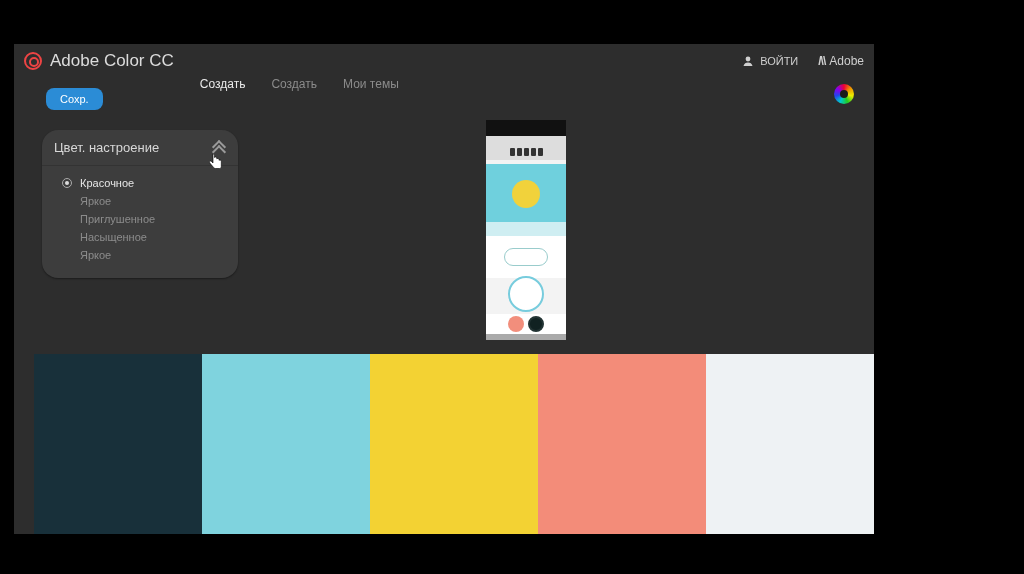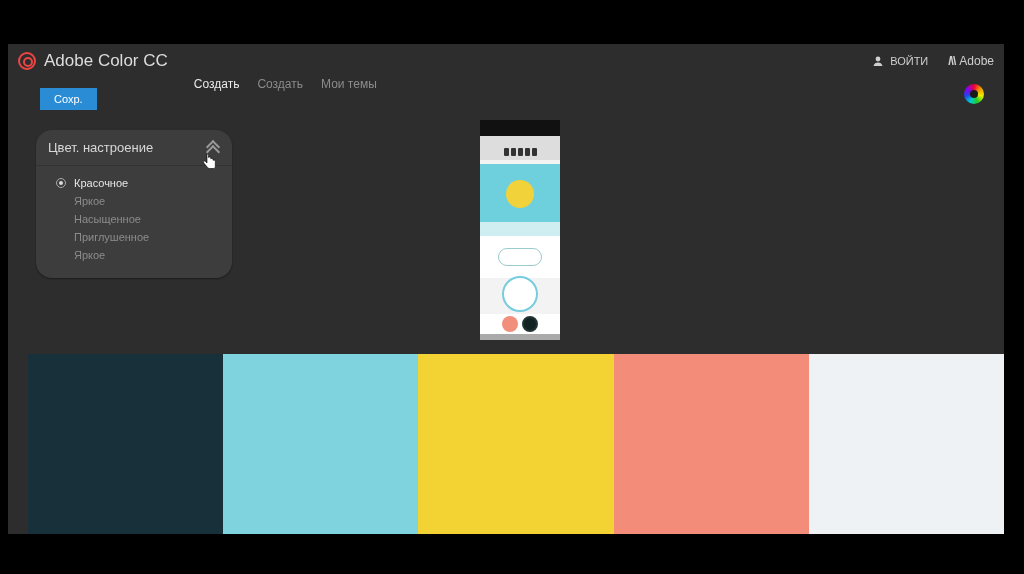--- a/index.html
+++ b/index.html
@@ -1,36 +1,36 @@
 <!DOCTYPE html>
 <html><head>
 <meta charset="utf-8">
 <style>
   * { margin: 0; padding: 0; box-sizing: border-box; }
   html, body { width: 1024px; height: 574px; overflow: hidden; background: #000; font-family: "Segoe UI", Arial, sans-serif; }
 
   .stage { position: relative; width: 1024px; height: 574px; background: #000; }
-  .app   { position: absolute; left: 8px; top: 44px; width: 996px; height: 490px; background: #2d2d2d; }
+  .app   { position: absolute; left: 14px; top: 44px; width: 860px; height: 490px; background: #2d2d2d; }
 
   
   .topbar { position: relative; height: 34px; display: flex; align-items: center; padding: 0 10px; }
   .logo { width: 18px; height: 18px; border-radius: 50%; border: 2px solid #e44; position: relative; margin-right: 8px; }
   .logo::after { content: ""; position: absolute; left: 3px; top: 3px; width: 6px; height: 6px; border: 2px solid #e44; border-radius: 50%; }
   .brand { color: #dcdcdc; font-size: 17px; font-weight: 300; margin-right: 26px; white-space: nowrap; }
-  .nav { display: flex; gap: 18px; margin-top: 46px; }
+  .nav { display: flex; gap: 26px; margin-top: 46px; }
   .nav a { color: #8b8b8b; font-size: 12px; text-decoration: none; cursor: pointer; }
   .nav a.active { color: #eaeaea; }
   .right { margin-left: auto; display: flex; align-items: center; gap: 20px; }
   .login { color: #cfcfcf; font-size: 11px; display: flex; align-items: center; gap: 6px; cursor: pointer; }
   .adobelink { color: #cfcfcf; font-size: 12px; display: flex; align-items: center; gap: 4px; cursor: pointer; }
   .adobe-glyph { font-family: Arial; font-weight: bold; font-size: 12px; letter-spacing: -1px; }
 
   
   .save-row { position: relative; height: 46px; }
-  .save-btn { position: absolute; left: 32px; top: 10px; background: #2b8cd6; color: #fff; font-size: 11px; padding: 5px 14px; border-radius: 0; cursor: pointer; }
+  .save-btn { position: absolute; left: 32px; top: 10px; background: #2b8cd6; color: #fff; font-size: 11px; padding: 5px 14px; border-radius: 8px; cursor: pointer; }
   .wheel-btn { position: absolute; right: 20px; top: 6px; width: 20px; height: 20px; border-radius: 50%; cursor: pointer;
     background: conic-gradient(#e03, #e90, #ee0, #2c2, #0cc, #24e, #80e, #e03); }
   .wheel-btn::after{content:"";position:absolute;left:6px;top:6px;width:8px;height:8px;border-radius:50%;background:#1a1a1a;}
 
   
   .panel { position: absolute; left: 28px; top: 86px; width: 196px; background: #3d3d3d; padding: 0; box-shadow: 0 1px 2px rgba(0,0,0,.4); border-radius: 16px; }
   .panel-head { display: flex; align-items: center; justify-content: space-between; padding: 10px 12px; color: #d8d8d8; font-size: 13px; border-bottom: 1px solid #333; cursor: pointer; }
   .chevrons { width: 14px; height: 14px; position: relative; }
   .chevrons::before, .chevrons::after { content: ""; position: absolute; left: 2px; width: 8px; height: 8px; border-left: 2px solid #9a9a9a; border-top: 2px solid #9a9a9a; transform: rotate(45deg); }
   .chevrons::before { top: 6px; }
@@ -107,24 +107,24 @@
       </div>
       <ul id="mood-list">
           <li class="selected">
             <span class="radio"></span>
             <span>Красочное</span>
           </li>
           <li>
             <span>Яркое</span>
           </li>
           <li>
-            <span>Насыщенное</span>
+            <span>Приглушенное</span>
           </li>
           <li>
-            <span>Приглушенное</span>
+            <span>Насыщенное</span>
           </li>
           <li>
             <span>Яркое</span>
           </li>
         </ul>
     </div>
 
     <div class="cursor-hand">
       <svg width="16" height="18" viewBox="0 0 16 18">
           <path d="M5 1v8l-1.6-1.6c-.7-.7-1.9-.2-1.9.8 0 .3.1.6.3.8l4 4.7c.4.5 1 .8 1.7.8h4c1 0 1.8-.8 1.8-1.8V7.3c0-.7-.6-1.3-1.3-1.3-.4 0-.7.2-.9.4V5.7c0-.7-.6-1.3-1.3-1.3-.4 0-.8.2-1 .5V4.3c0-.7-.6-1.3-1.3-1.3-.4 0-.8.2-1 .5V1.3C6.5.6 5.9 0 5.3 0 5.1 0 5 .4 5 1z" fill="#fff" stroke="#000" stroke-width=".6"></path>

